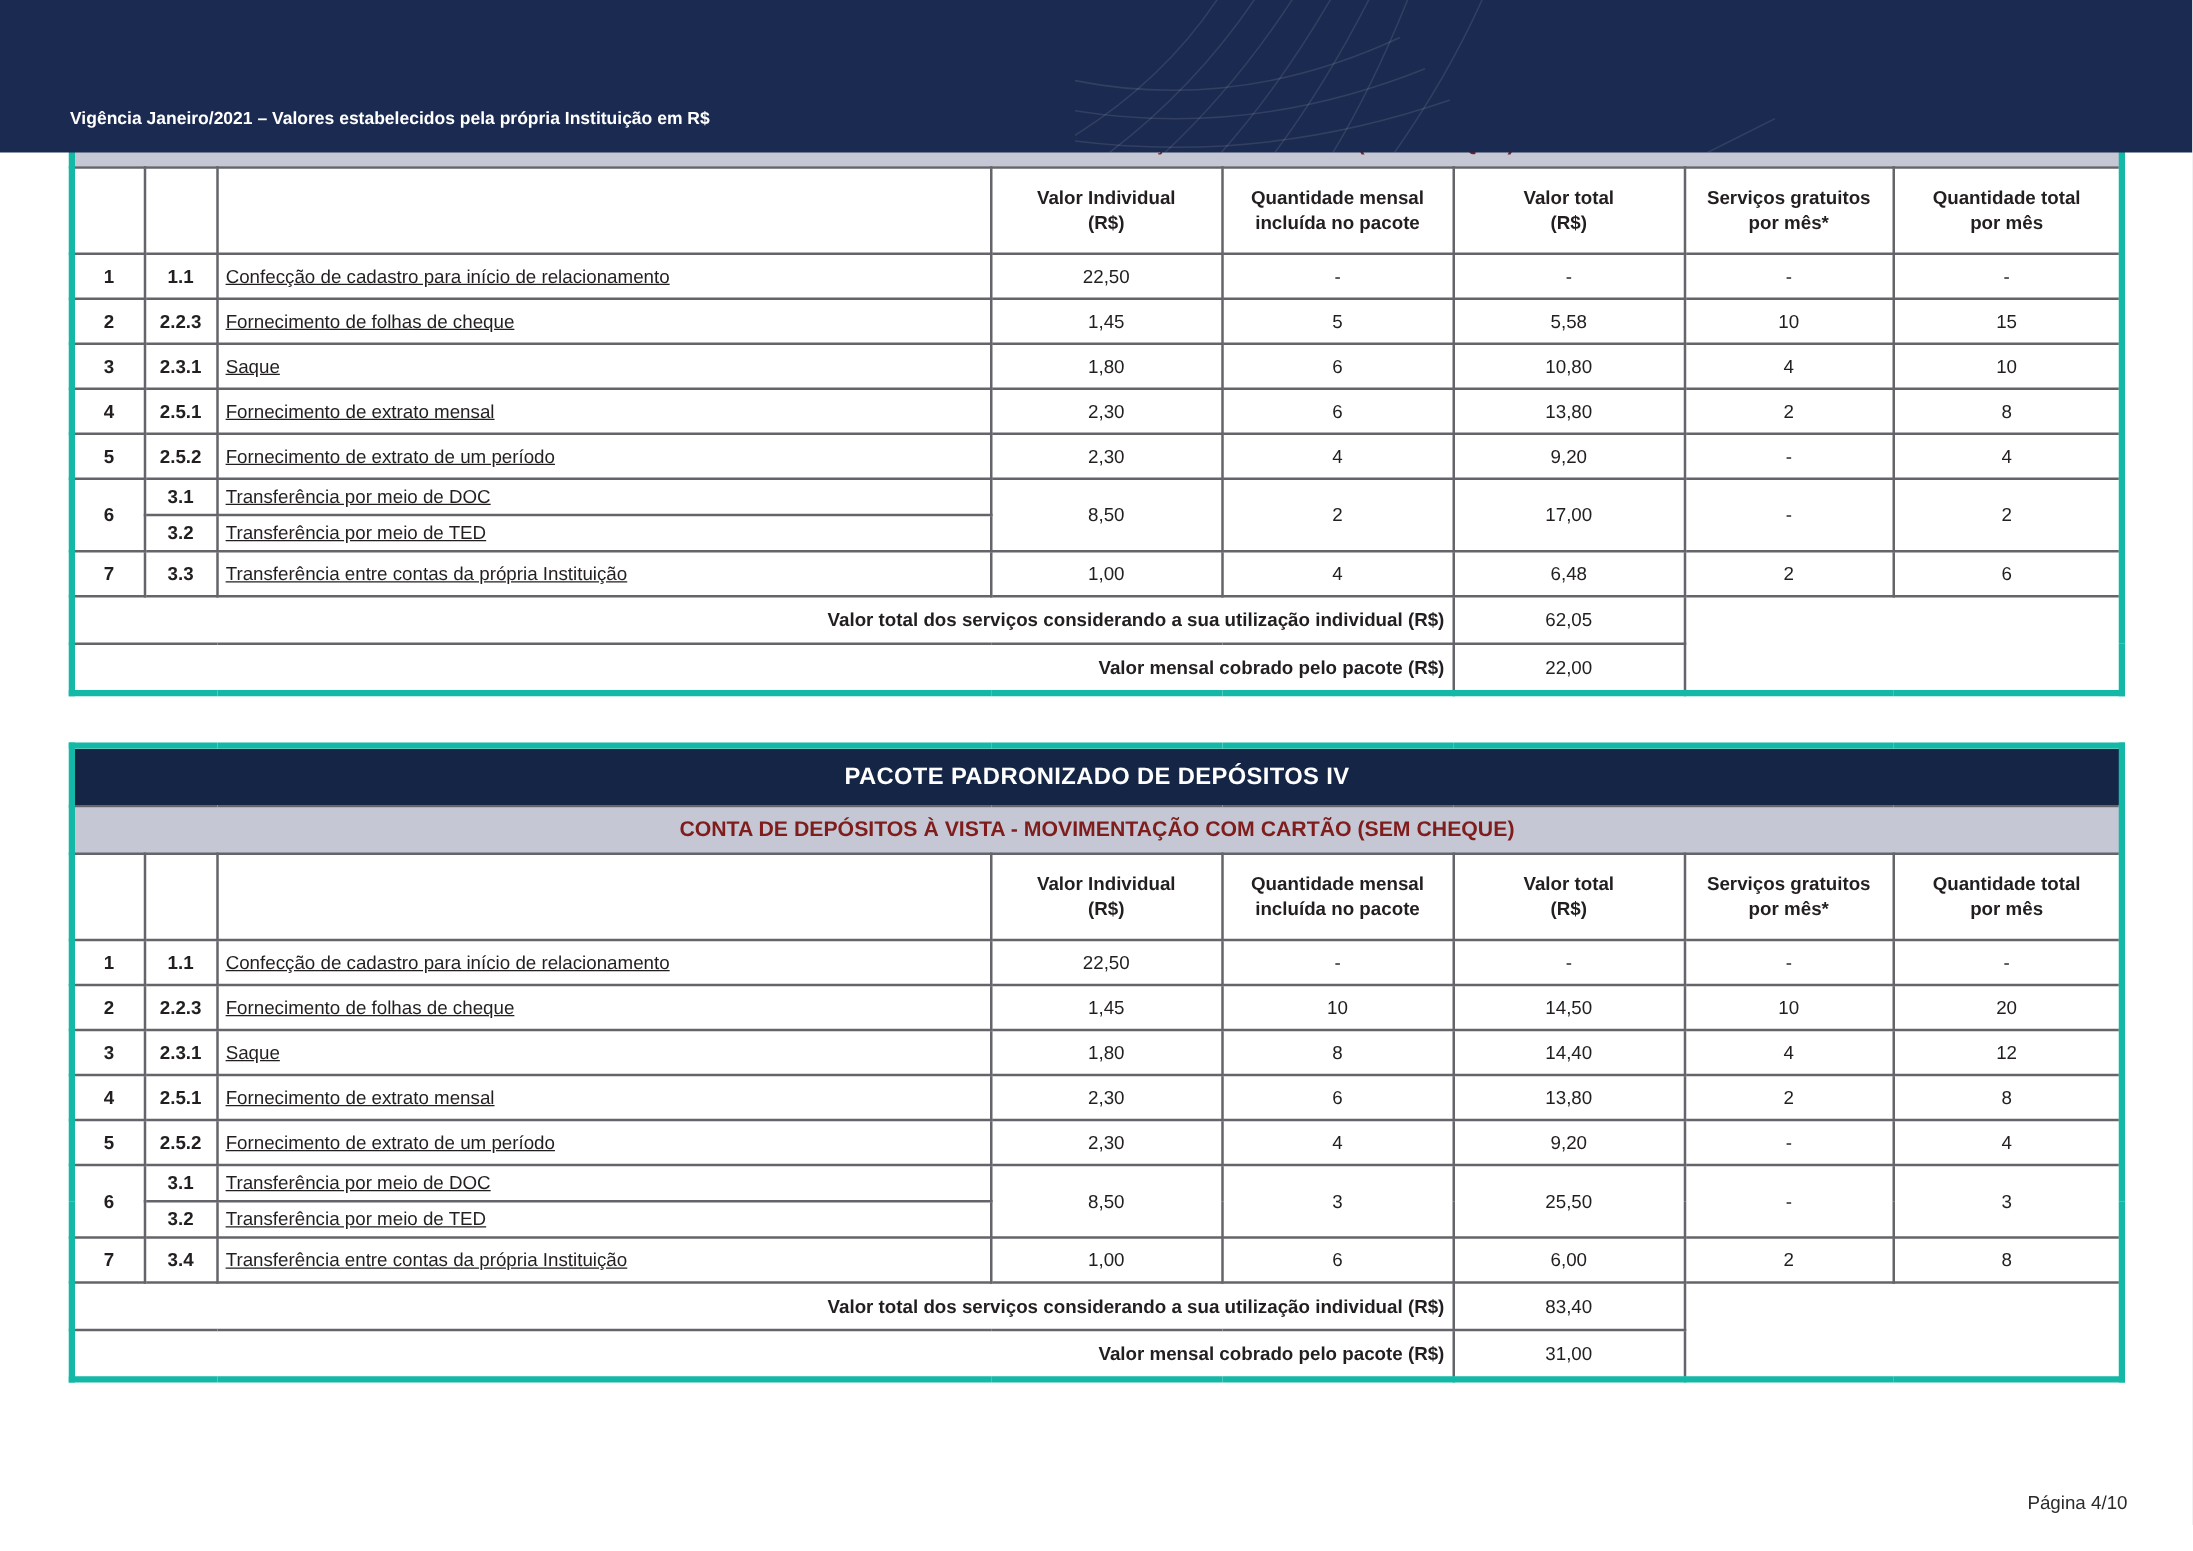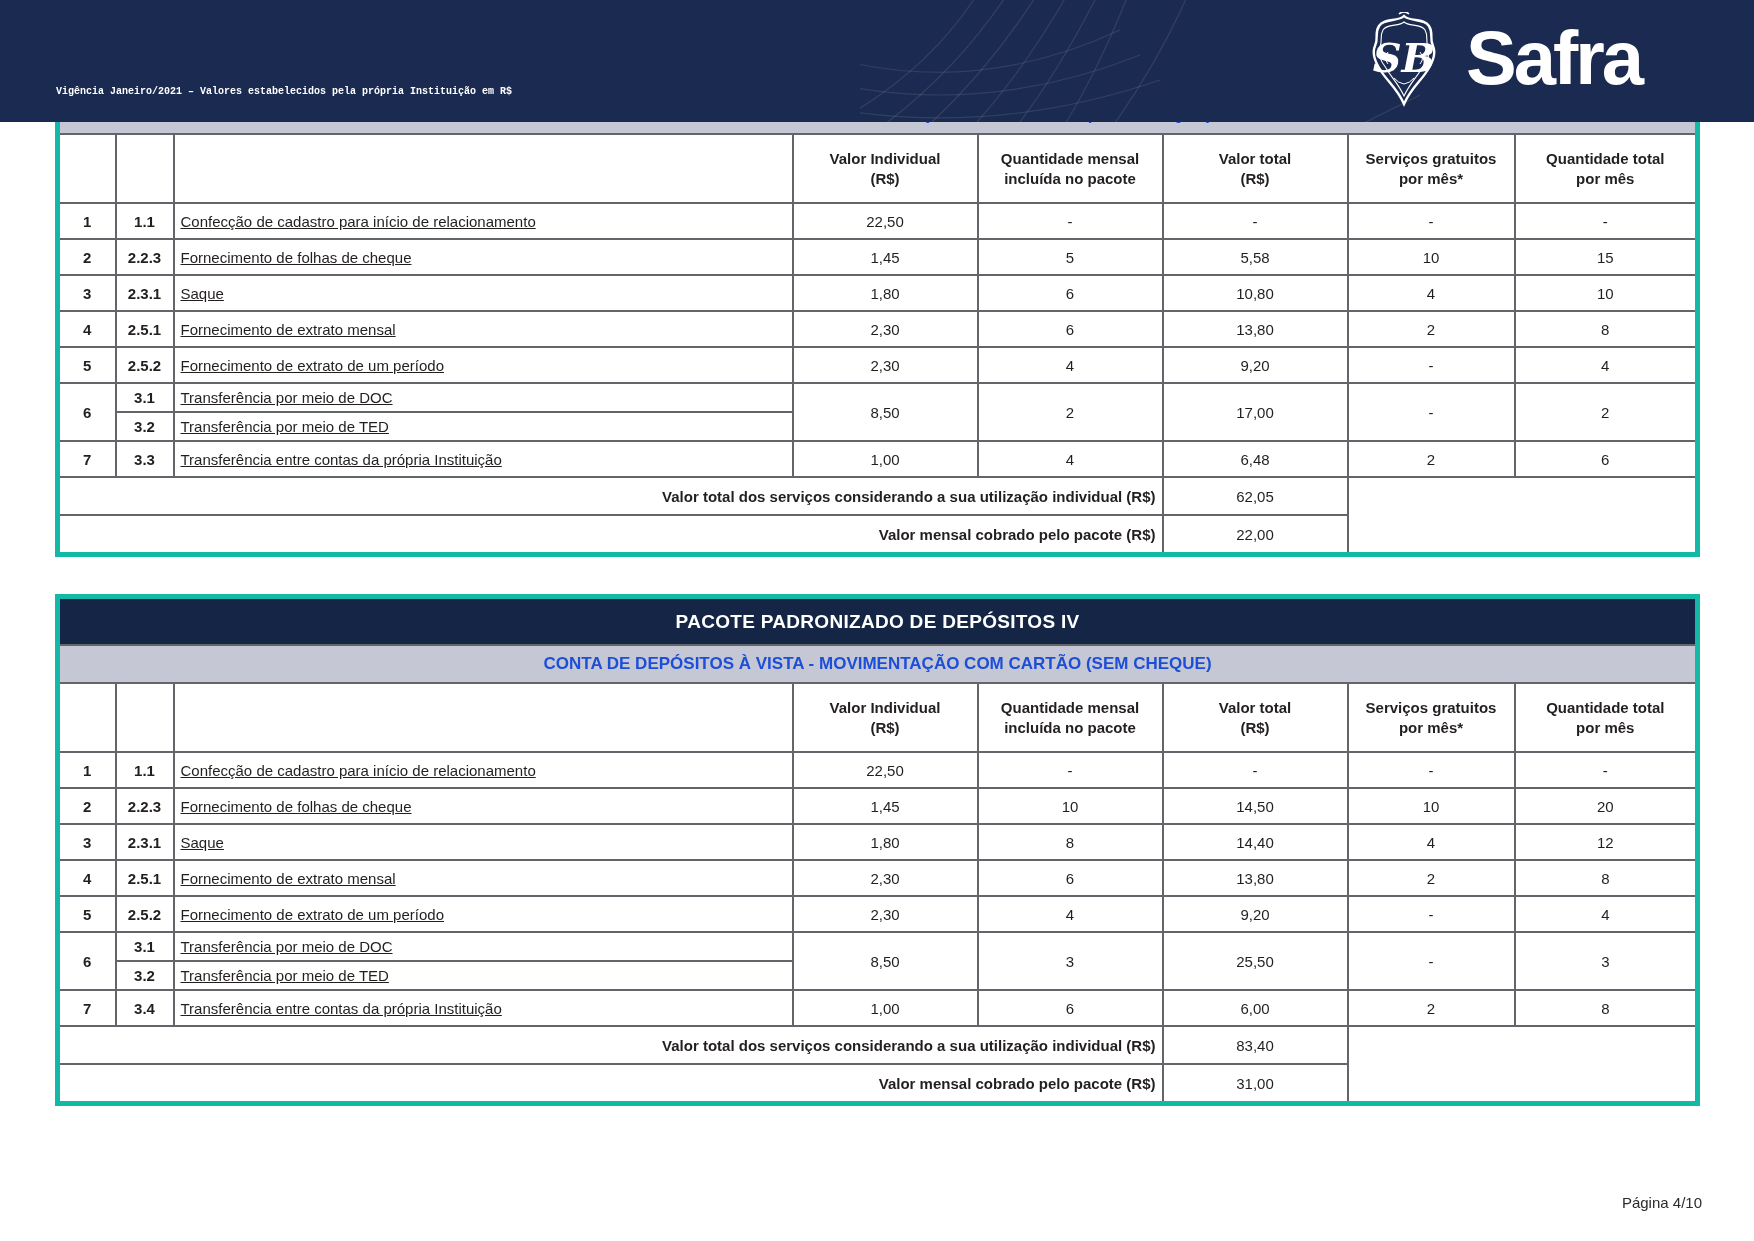--- a/index.html
+++ b/index.html
@@ -3,35 +3,35 @@
 <meta charset="utf-8">
 <style>
   html,body{margin:0;padding:0;background:#e8e8e8;}
   .page{position:relative;width:1754px;height:1241px;background:#ffffff;
         font-family:"Liberation Sans", sans-serif;color:#231f20;overflow:hidden;}
 
   
   .masthead{position:absolute;top:0;left:0;width:1754px;height:122px;background:#1b2a50;overflow:hidden;}
   .masthead-title{position:absolute;left:55px;top:26px;margin:0;color:#fff;font-size:33px;
         font-weight:bold;letter-spacing:-0.5px;white-space:nowrap;}
-  .masthead-sub{position:absolute;left:56px;top:86px;color:#fff;font-size:10px;font-weight:700;white-space:nowrap;font-family:Liberation Mono, monospace;}
+  .masthead-sub{position:absolute;left:56px;top:86px;color:#fff;font-size:14px;font-weight:700;white-space:nowrap;}
   .deco{position:absolute;left:860px;top:0;pointer-events:none;}
   .logo{position:absolute;left:1368px;top:12px;display:flex;align-items:center;gap:26px;}
   .wordmark{color:#fff;font-size:76px;font-weight:bold;letter-spacing:-3px;line-height:1;margin-top:-4px;white-space:nowrap;}
 
   
   .pkg-table{border-collapse:collapse;table-layout:fixed;width:1640px;margin-left:55px;
         border:5px solid #14b8a6;}
   .pkg-table td{border:2px solid #64656b;font-size:15px;padding:0 6px;vertical-align:middle;background:#fff;
         overflow:hidden;white-space:nowrap;}
   .tbl-3{margin-top:45px;}
   .tbl-4{margin-top:37px;}
   .title-row td{background:#152545;color:#fff;font-weight:bold;font-size:19px;text-align:center;
         height:45px;letter-spacing:0.3px;}
-  .gray-row td{background:#c5c8d4;color:#1d4ed8;font-weight:bold;font-size:17px;text-align:center;height:36px;}
+  .gray-row td{background:#c5c8d4;color:#7f1d1d;font-weight:bold;font-size:17px;text-align:center;height:36px;}
   .colhead td{font-weight:bold;text-align:center;height:59px;font-size:15px;line-height:1.3;padding:4px 2px;white-space:normal;}
   .r36{height:36px;} .r29{height:29px;}
   .c{text-align:center;} .b{font-weight:bold;}
   .desc{text-align:left;padding-left:9px;text-decoration:underline;}
   tfoot td{height:36px;}
   .total-label{font-weight:bold;text-align:right;padding-right:11px;margin-top:16px;}
   .total-value{text-align:center;}
 
   
   .page-num{position:absolute;right:52px;top:1194px;font-size:15px;color:#2b2b2b;}
@@ -52,32 +52,20 @@
         <path d="M270,-10 Q225,105 170,175"></path>
         <path d="M-20,60 Q120,95 260,30"></path>
         <path d="M-20,85 Q130,115 280,55"></path>
         <path d="M-20,110 Q140,135 300,80"></path>
         <path d="M330,-10 Q300,60 250,130"></path>
         <path d="M560,95 Q520,115 470,140"></path>
       </g>
     </svg>
     <div class="masthead-sub">Vigência Janeiro/2021 – Valores estabelecidos pela própria Instituição em R$</div>
 
-    <div class="logo">
-      <svg width="72" height="96" viewBox="0 0 72 96">
-        <g fill="none" stroke="#ffffff">
-          <path stroke-width="2.4" d="M36 4 C30 10 16 6 11 14 C6 22 11 26 7 34 C3 43 9 53 13 59 C19 69 29 76 36 92 C43 76 53 69 59 59 C63 53 69 43 65 34 C61 26 66 22 61 14 C56 6 42 10 36 4 Z"></path>
-          <path stroke-width="1.1" d="M36 10 C31 15 19 11 15 18 C11 25 15 28 12 35 C9 43 14 51 18 56 C23 65 30 71 36 84 C42 71 49 65 54 56 C58 51 63 43 60 35 C57 28 61 25 57 18 C53 11 41 15 36 10 Z"></path>
-          <path stroke-width="1.6" d="M31 2 Q36 -2 41 2"></path>
-          <path stroke-width="1" d="M20 40 q-5 6 0 12 M52 40 q5 6 0 12 M26 66 q4 5 10 6 M46 66 q-4 5 -10 6"></path>
-        </g>
-        <text x="36" y="60" text-anchor="middle" fill="#ffffff" font-family="DejaVu Serif, serif" font-style="italic" font-size="40" font-weight="bold">SB</text>
-      </svg>
-      <div class="wordmark">Safra</div>
-    </div>
   </div>
 
   <table class="pkg-table tbl-3">
     <colgroup>
       <col style="width:58px">
         <col style="width:58px">
         <col style="width:619px">
         <col style="width:185px">
       <col style="width:185px">
         <col style="width:185px">

